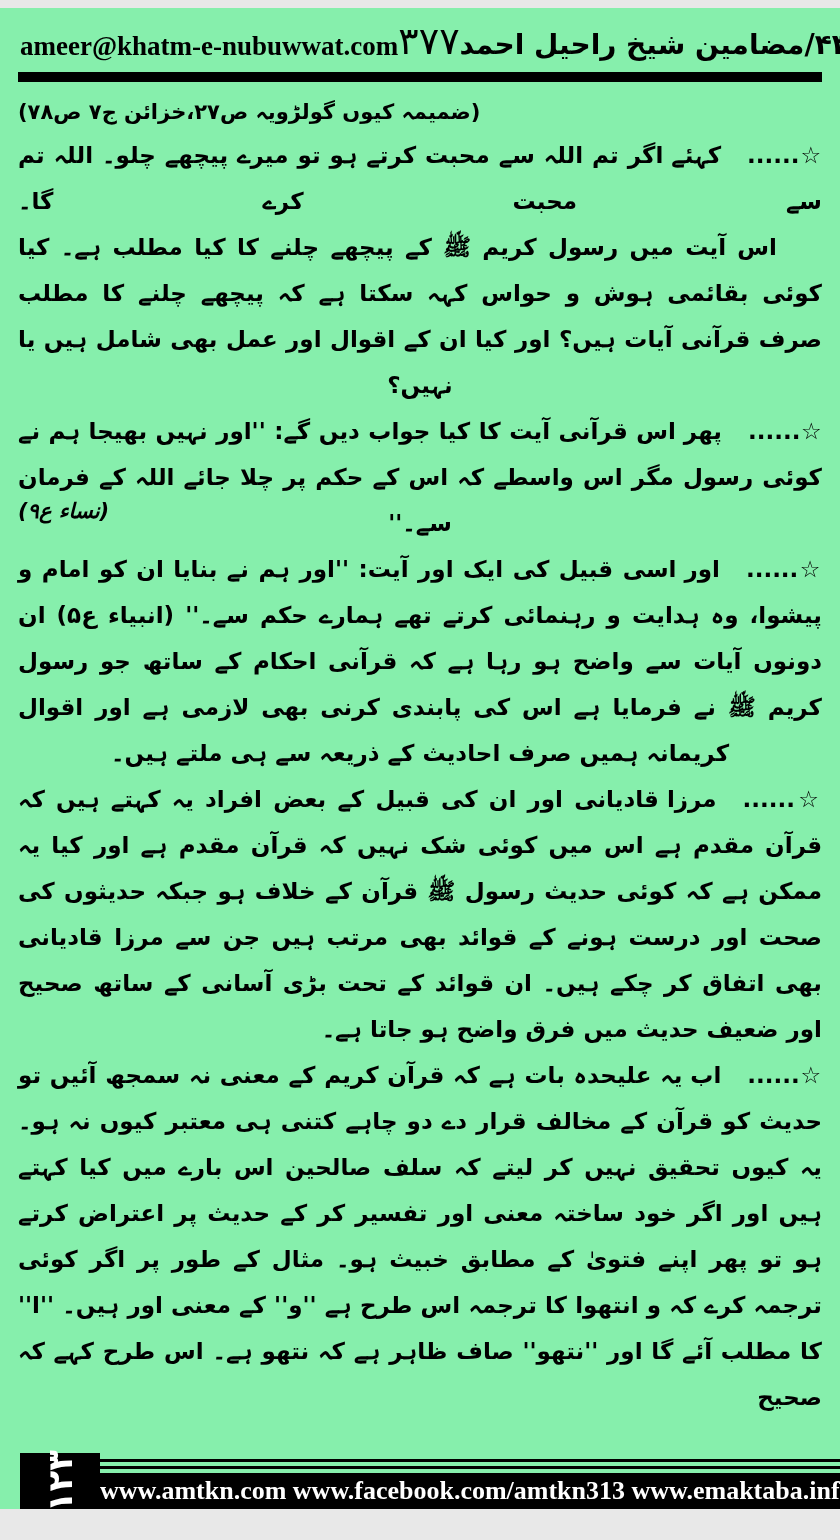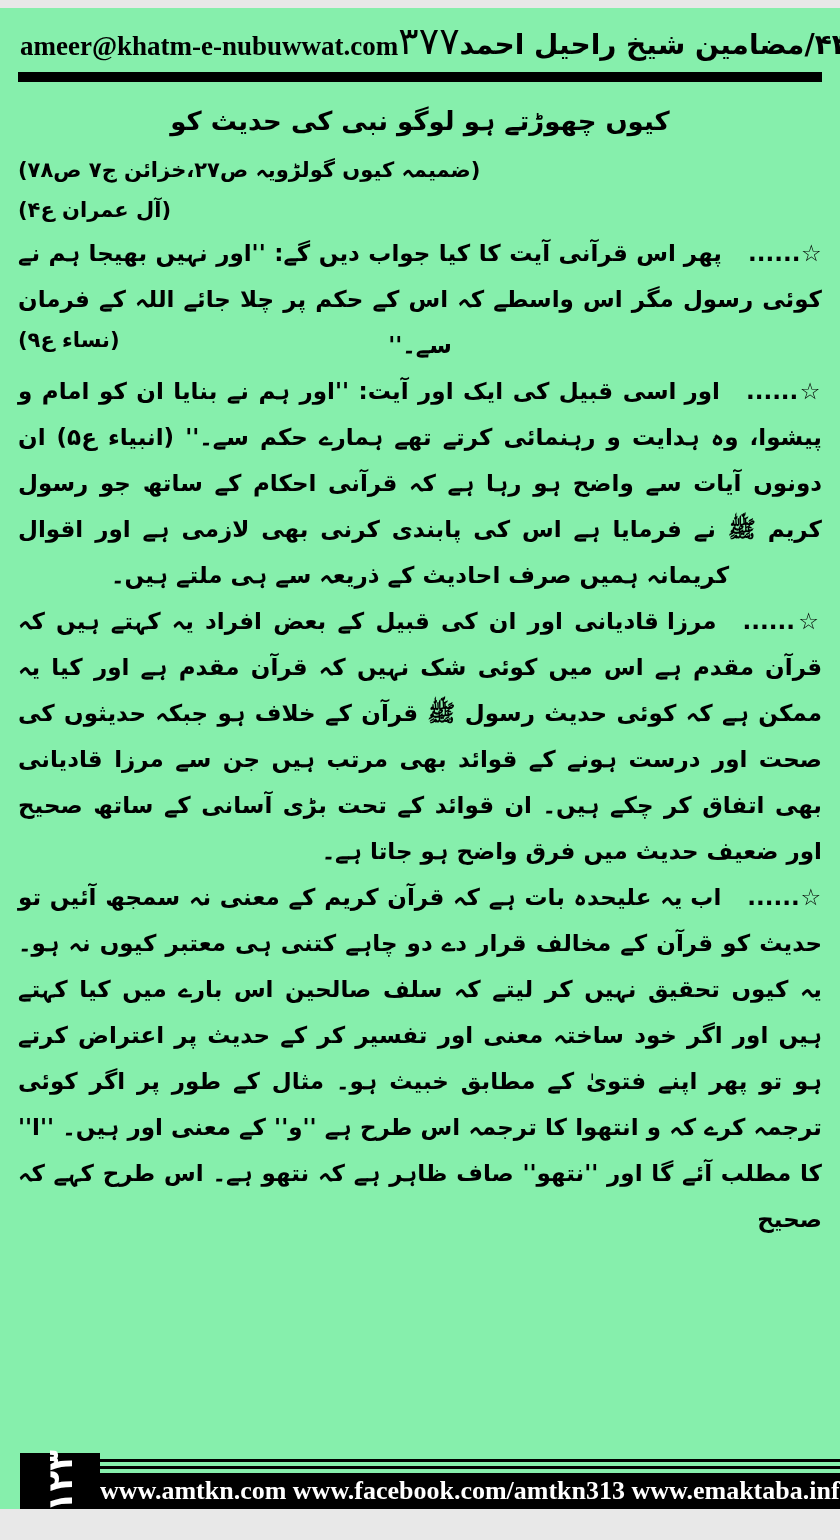--- a/index.html
+++ b/index.html
@@ -76,23 +76,24 @@
   .all-justify{text-align-last:justify;}
   .indent-first{text-indent:45px;}
   .marker{
     display:inline;
     margin-left:26px;
     letter-spacing:1px;
   }
   .para-wrap{position:relative;}
   .citation-float{
     position:absolute;
-    left:0;bottom:5px;
+    left:0;bottom:12px;
     font-size:21px;
     line-height:46px;
+    font-style:italic;
   }
   
   .footer{
     position:absolute;
     left:0;bottom:0;right:0;
     height:58px;
     display:flex;
     flex-direction:row;
     align-items:flex-end;
   }
@@ -141,27 +142,27 @@
   <div class="header">
     <span class="email">ameer@khatm-e-nubuwwat.com</span>
     <span class="page-num-top">۳۷۷</span>
     <span class="book-title">احتساب جلد۴۳/مضامین شیخ راحیل احمد</span>
   </div>
   <div class="header-rule"></div>
 
   <div class="content">
 
     <div class="verse">
-      <span class="verse-line">کیوں چھوڑتے ہو لوگو نبی کی حدیث کو</span>
     </div>
     <div class="citation-line">(ضمیمہ کیوں گولڑویہ ص۲۷،خزائن ج۷ ص۷۸)</div>
 
 
-    <div class="citation-line">(آل عمران ع۴)</div>
+    <p class="para all-justify"><span class="marker">☆......</span><span>کہئے اگر تم اللہ سے محبت کرتے ہو تو میرے پیچھے چلو۔ اللہ تم سے محبت کرے گا۔</span></p>
 
+    <p class="para last-center indent-first"><span>اس آیت میں رسول کریم ﷺ کے پیچھے چلنے کا کیا مطلب ہے۔ کیا کوئی بقائمی ہوش و حواس کہہ سکتا ہے کہ پیچھے چلنے کا مطلب صرف قرآنی آیات ہیں؟ اور کیا ان کے اقوال اور عمل بھی شامل ہیں یا نہیں؟</span></p>
 
     <div class="para-wrap">
       <p class="para last-center"><span class="marker">☆......</span><span>پھر اس قرآنی آیت کا کیا جواب دیں گے: ''اور نہیں بھیجا ہم نے کوئی رسول مگر اس واسطے کہ اس کے حکم پر چلا جائے اللہ کے فرمان سے۔''</span></p>
       <span class="citation-float">(نساء ع۹)</span>
     </div>
 
     <p class="para last-center"><span class="marker">☆......</span><span>اور اسی قبیل کی ایک اور آیت: ''اور ہم نے بنایا ان کو امام و پیشوا، وہ ہدایت و رہنمائی کرتے تھے ہمارے حکم سے۔'' (انبیاء ع۵) ان دونوں آیات سے واضح ہو رہا ہے کہ قرآنی احکام کے ساتھ جو رسول کریم ﷺ نے فرمایا ہے اس کی پابندی کرنی بھی لازمی ہے اور اقوال کریمانہ ہمیں صرف احادیث کے ذریعہ سے ہی ملتے ہیں۔</span></p>
 
     <p class="para"><span class="marker">☆......</span><span>مرزا قادیانی اور ان کی قبیل کے بعض افراد یہ کہتے ہیں کہ قرآن مقدم ہے اس میں کوئی شک نہیں کہ قرآن مقدم ہے اور کیا یہ ممکن ہے کہ کوئی حدیث رسول ﷺ قرآن کے خلاف ہو جبکہ حدیثوں کی صحت اور درست ہونے کے قوائد بھی مرتب ہیں جن سے مرزا قادیانی بھی اتفاق کر چکے ہیں۔ ان قوائد کے تحت بڑی آسانی کے ساتھ صحیح اور ضعیف حدیث میں فرق واضح ہو جاتا ہے۔</span></p>
 

